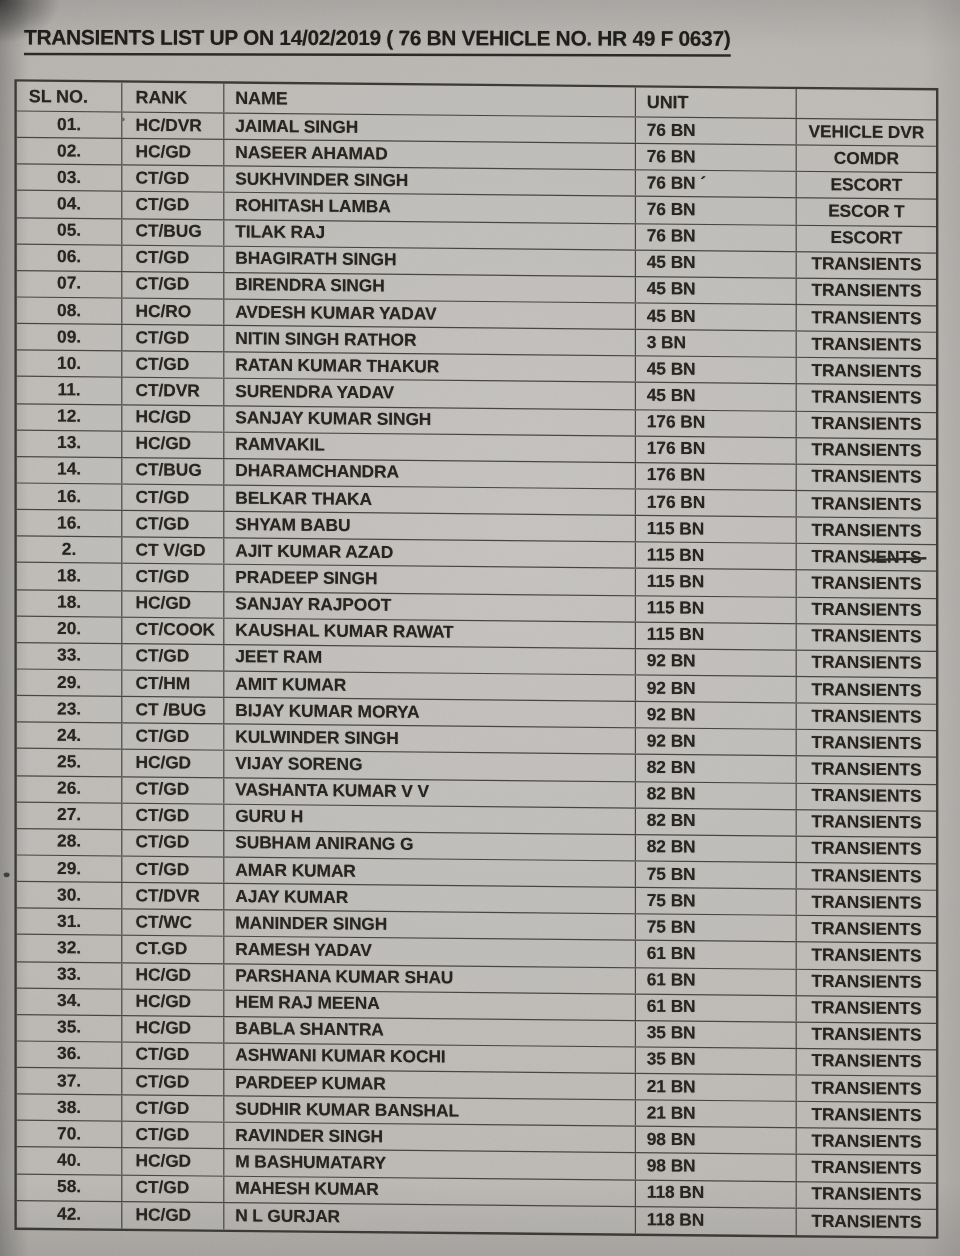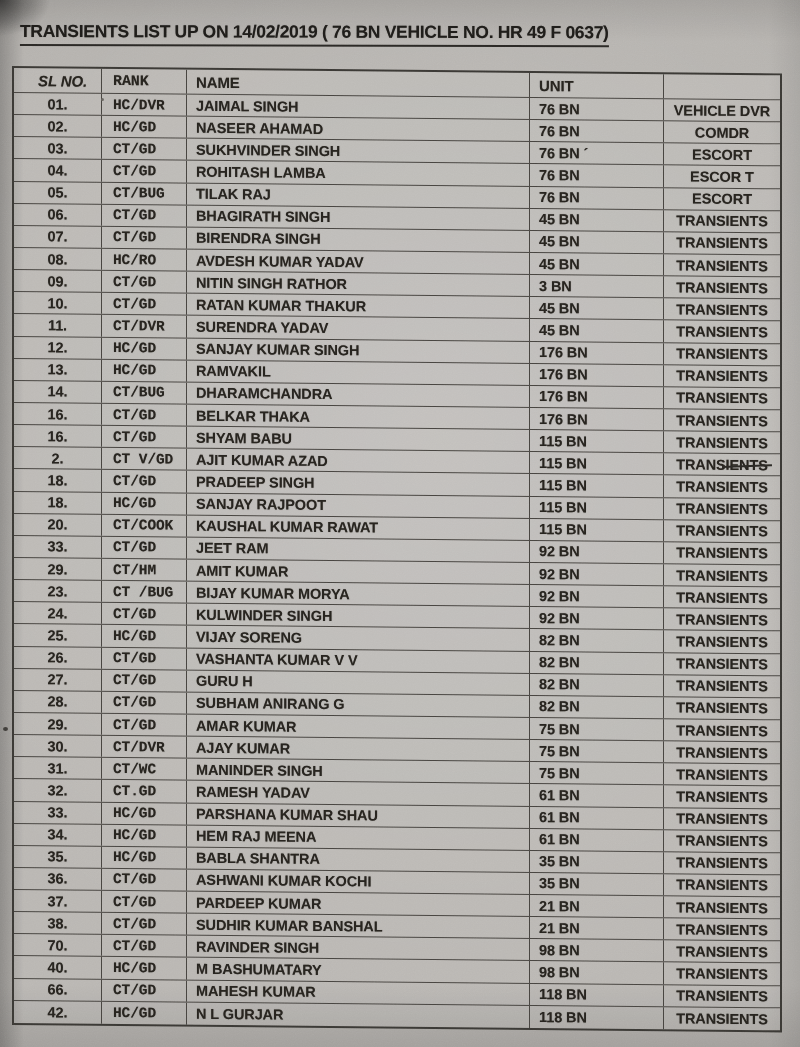--- a/index.html
+++ b/index.html
@@ -49,26 +49,26 @@
   .td,.th{
     display:flex;align-items:center;
     border-right:1.3px solid #474440;
     box-sizing:border-box;
     font-size:14.5px;font-weight:700;color:#27241f;
     letter-spacing:-0.1px;white-space:nowrap;overflow:hidden;
     text-shadow:0 0 0.8px rgba(39,36,31,0.5);
   }
   .td:last-child,.th:last-child{border-right:none;}
   .c-sl{justify-content:center;}
-  .c-rank{padding-left:11px;font-family:Liberation Mono, monospace;}
+  .c-rank{padding-left:11px;}
   .c-name{padding-left:9px;}
   .c-unit{padding-left:9px;}
   .c-role{justify-content:center;position:relative;}
   .th{font-size:15px;}
-  .th.c-sl{justify-content:flex-start;padding-left:24px;font-style:italic;}
+  .th.c-sl{justify-content:flex-start;padding-left:10px;}
   .th.c-unit{align-items:flex-end;padding-bottom:3px;}
 
   .struck::after{
     content:"";position:absolute;right:7%;top:53%;width:43%;height:1.7px;
     background:#2c2a26;transform:rotate(-2.5deg);
   }
   .stray-dot-1{position:absolute;left:3px;top:727px;width:5px;height:4px;border-radius:50%;background:#403e3a;z-index:4;}
   .stray-dot-2{position:absolute;left:101px;top:98px;width:3px;height:3px;border-radius:50%;background:#6a6762;z-index:4;}
 </style>
 </head>
@@ -362,21 +362,21 @@
     <div class="td c-role">TRANSIENTS</div>
   </div>
       <div class="tr">
     <div class="td c-sl">40.</div>
     <div class="td c-rank">HC/GD</div>
     <div class="td c-name">M BASHUMATARY</div>
     <div class="td c-unit">98 BN</div>
     <div class="td c-role">TRANSIENTS</div>
   </div>
       <div class="tr">
-    <div class="td c-sl">66.</div>
+    <div class="td c-sl">58.</div>
     <div class="td c-rank">CT/GD</div>
     <div class="td c-name">MAHESH KUMAR</div>
     <div class="td c-unit">118 BN</div>
     <div class="td c-role">TRANSIENTS</div>
   </div>
       <div class="tr">
     <div class="td c-sl">42.</div>
     <div class="td c-rank">HC/GD</div>
     <div class="td c-name">N L GURJAR</div>
     <div class="td c-unit">118 BN</div>

